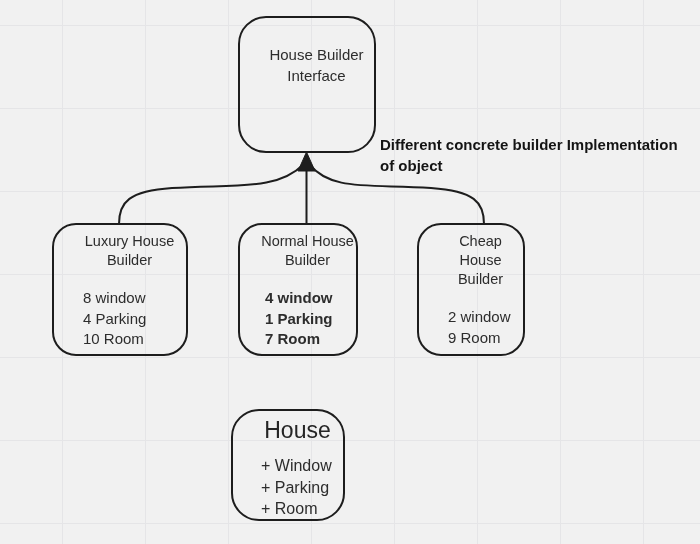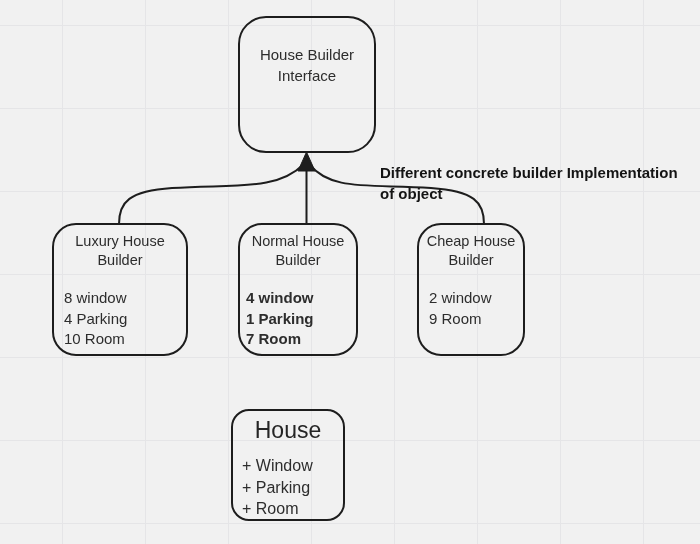--- a/index.html
+++ b/index.html
@@ -20,20 +20,21 @@
     background-position: 62px 25px;
     font-family: "Liberation Sans", "DejaVu Sans", sans-serif;
     color: #2d2d2d;
   }
   .node {
     position: absolute;
     box-sizing: border-box;
     border: 2px solid #1d1d1d;
     background: transparent;
     z-index: 2;
+    padding-left: 19px;
   }
   #interface-box {
     left: 238px; top: 16px;
     width: 138px; height: 137px;
     border-radius: 28px;
     text-align: center;
     padding-top: 26px;
     font-size: 15px;
     line-height: 21px;
   }
@@ -53,37 +54,37 @@
   }
   .builder-features {
     padding: 18px 0 0 10px;
     font-size: 15px;
     line-height: 20.5px;
   }
   #normal-box .builder-features { padding-left: 6px; font-weight: bold; }
   #house-box {
     left: 231px; top: 409px;
     width: 114px; height: 112px;
-    border-radius: 18px;
+    border-radius: 28px;
   }
   .house-title {
     text-align: center;
     padding-top: 5px;
     font-size: 23px;
     line-height: 28px;
     color: #252525;
   }
   .house-members {
     padding: 11px 0 0 9px;
     font-size: 16px;
     line-height: 21.5px;
   }
   #annotation {
     position: absolute;
-    left: 380px; top: 162px;
+    left: 380px; top: 134px;
     width: 312px;
     font-size: 15px;
     font-weight: bold;
     line-height: 21px;
     color: #141414;
     z-index: 3;
   }
   #connector-layer {
     position: absolute;
     left: 0; top: 0;

